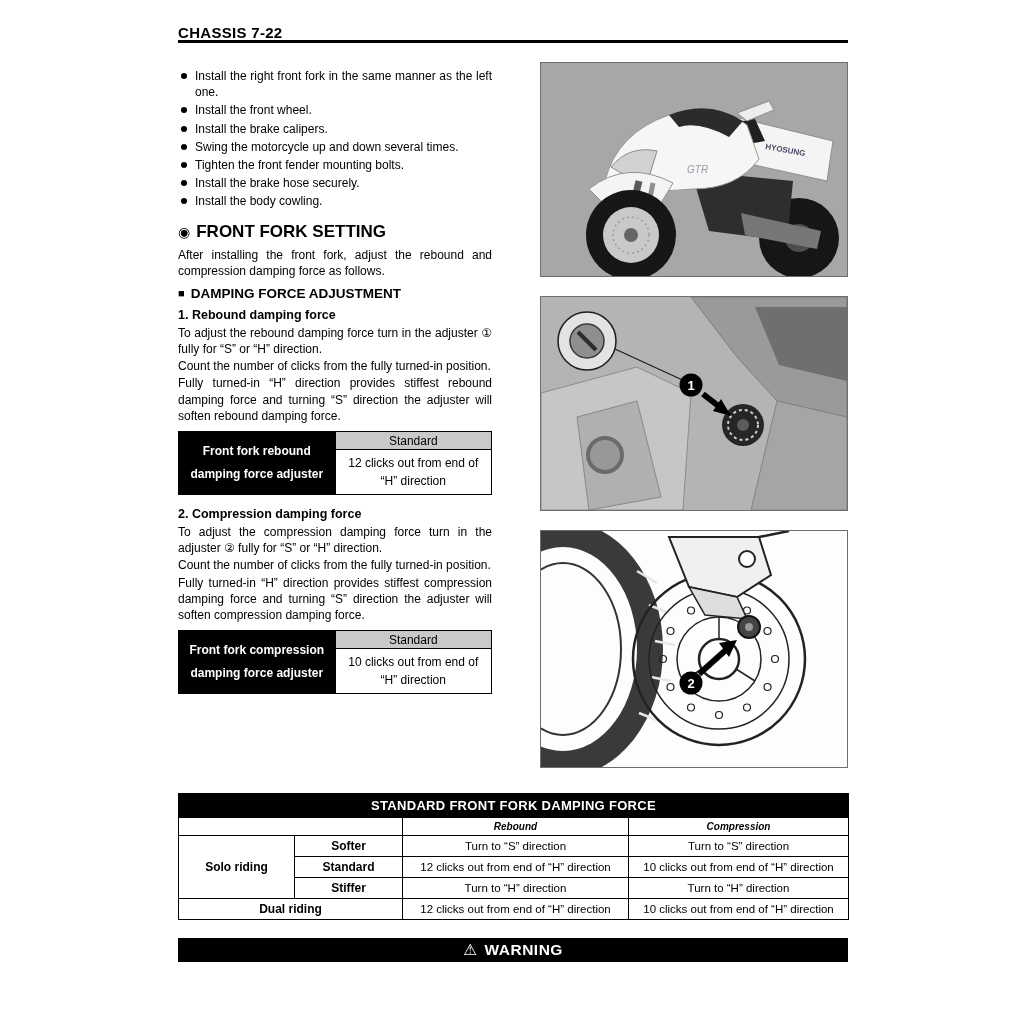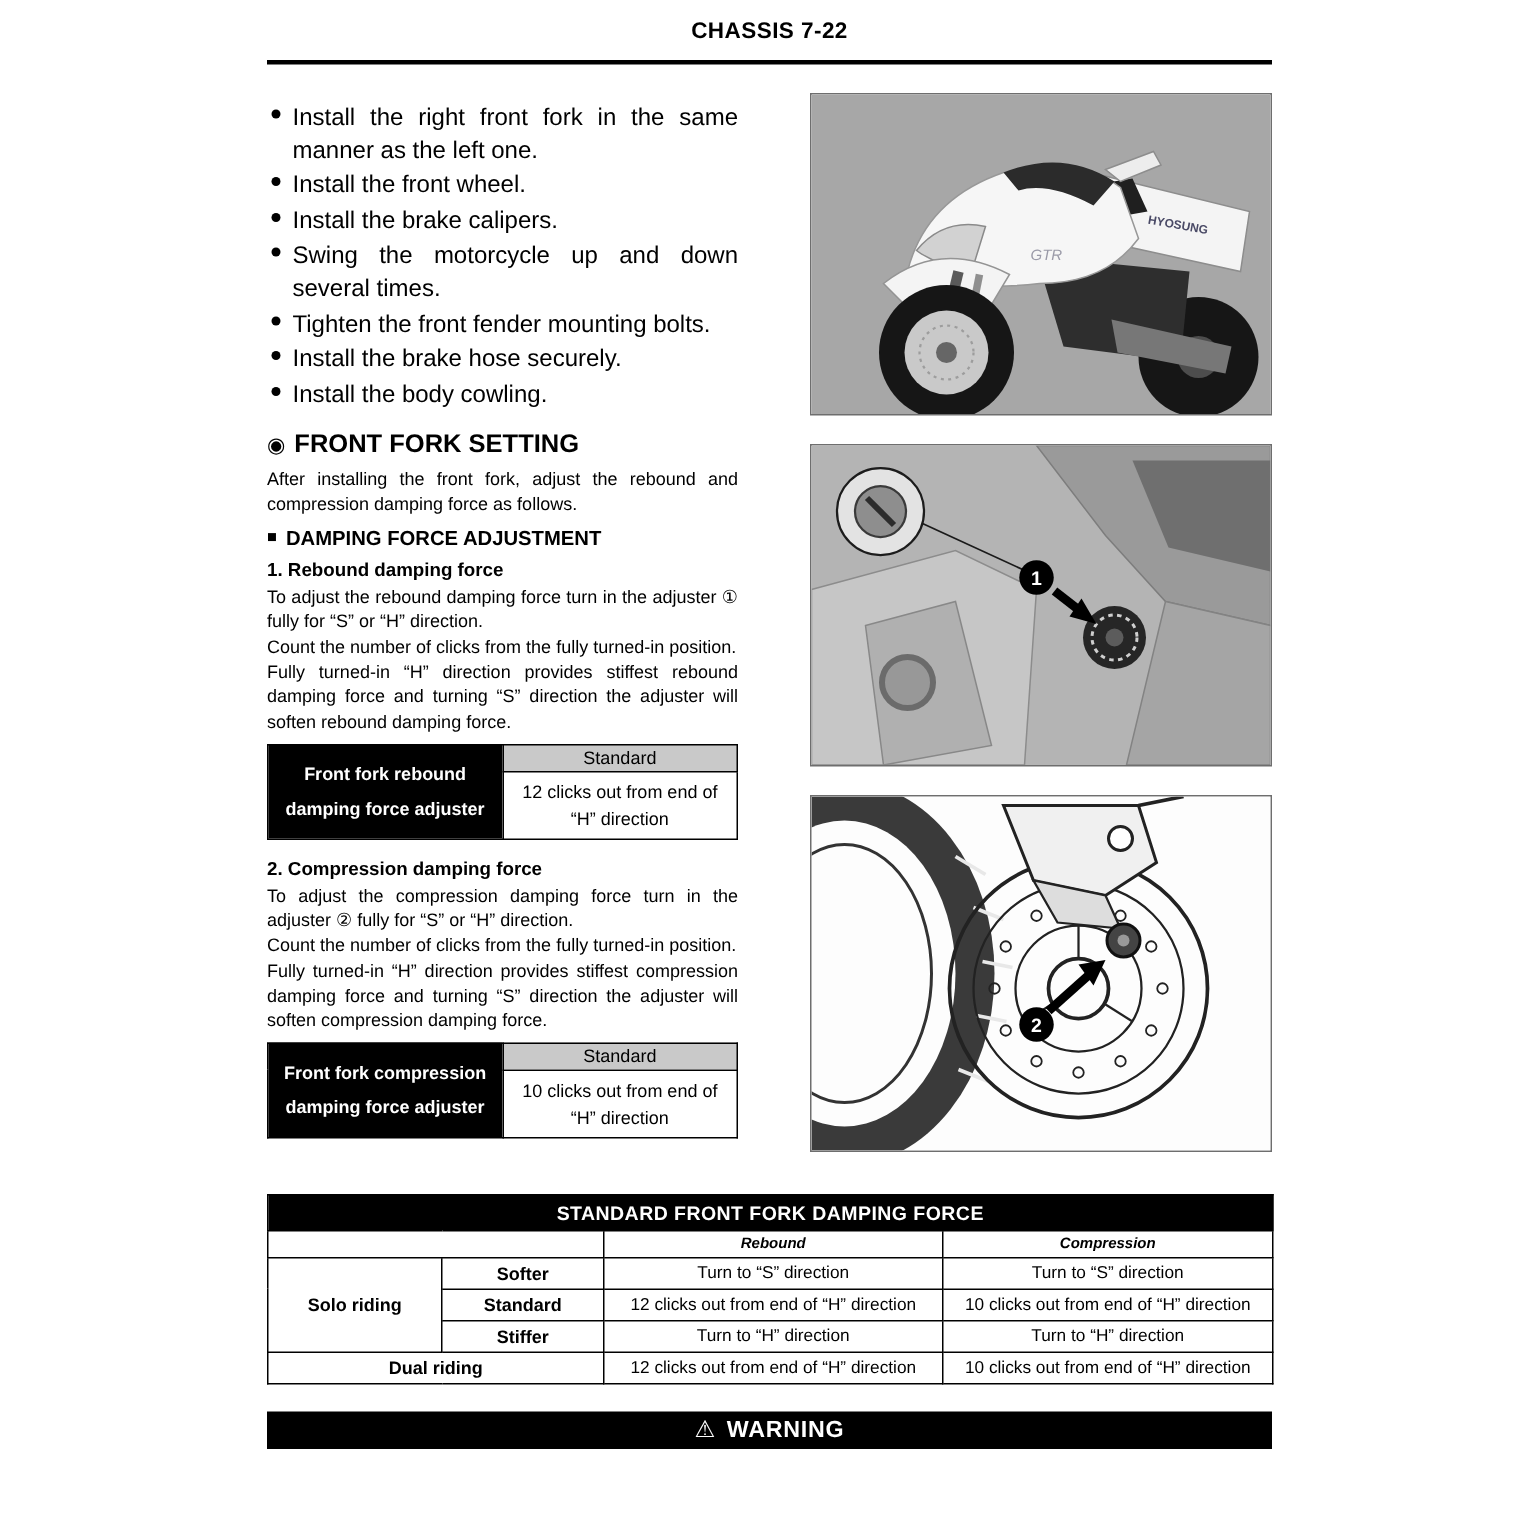--- a/index.html
+++ b/index.html
@@ -3,30 +3,30 @@
 <meta charset="utf-8">
 <style>
   * { box-sizing: border-box; }
   html,body { margin:0; padding:0; }
   body {
     width:1024px; height:1024px; background:#ffffff; color:#000;
     font-family:"Liberation Sans","DejaVu Sans",sans-serif;
   }
   .page { position:relative; width:1024px; height:1024px; overflow:hidden; background:#fff; }
 
-  .page-header { position:absolute; top:12px; left:178px; width:670px; text-align:center;
+  .page-header { position:absolute; top:24px; left:178px; width:670px; text-align:left;
                  font-size:15px; font-weight:bold; letter-spacing:.3px; }
   .rule { position:absolute; top:40px; left:178px; width:670px; height:2.5px; background:#000; }
 
   .content { position:absolute; top:62px; left:178px; width:670px; }
   .columns { display:flex; justify-content:space-between; }
   .left-col { width:314px; }
   .right-col { width:308px; }
 
-  .bullets { list-style:none; margin:6px 0 0 0; padding:0; font-size:16px; line-height:1.35; }
+  .bullets { list-style:none; margin:6px 0 0 0; padding:0; font-size:12px; line-height:1.35; }
   .bullets li { display:flex; margin-bottom:2px; text-align:justify; }
   .bullet { width:6px; height:6px; min-width:6px; border-radius:50%; background:#000; margin:5px 8px 0 3px; }
 
   .h1 { font-size:17px; font-weight:bold; margin:12px 0 5px; display:flex; align-items:center; gap:6px; }
   .h1-icon { font-size:14px; line-height:1; }
   .h2 { font-size:13.5px; font-weight:bold; margin:7px 0 3px; display:flex; align-items:center; gap:6px; }
   .h2-icon { font-size:11px; line-height:1; }
   .h3 { font-size:12.5px; font-weight:bold; margin:7px 0 3px; }
   .para { font-size:12px; line-height:1.35; text-align:justify; margin:0 0 1px; }
 

